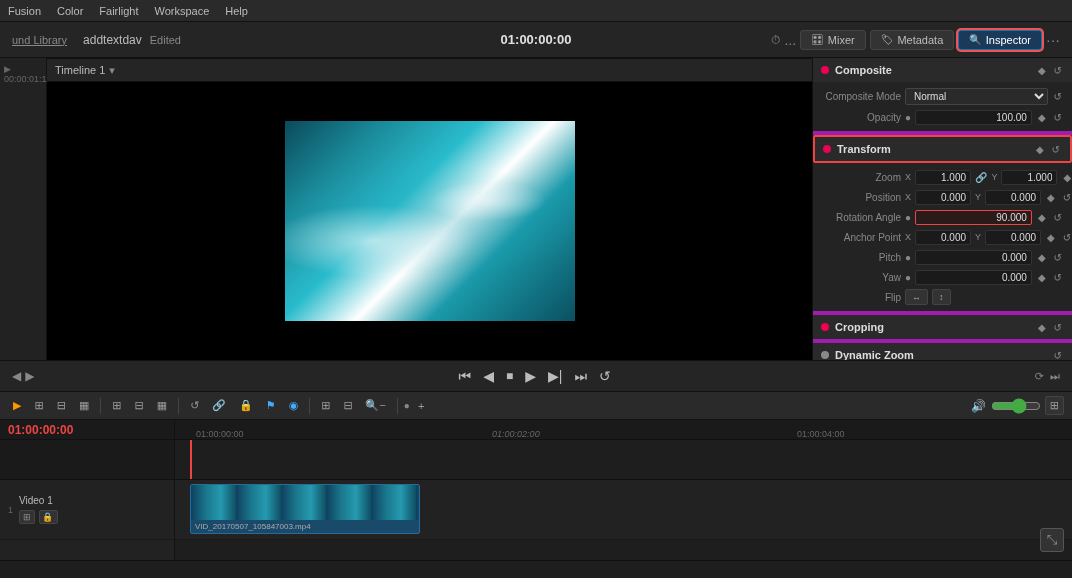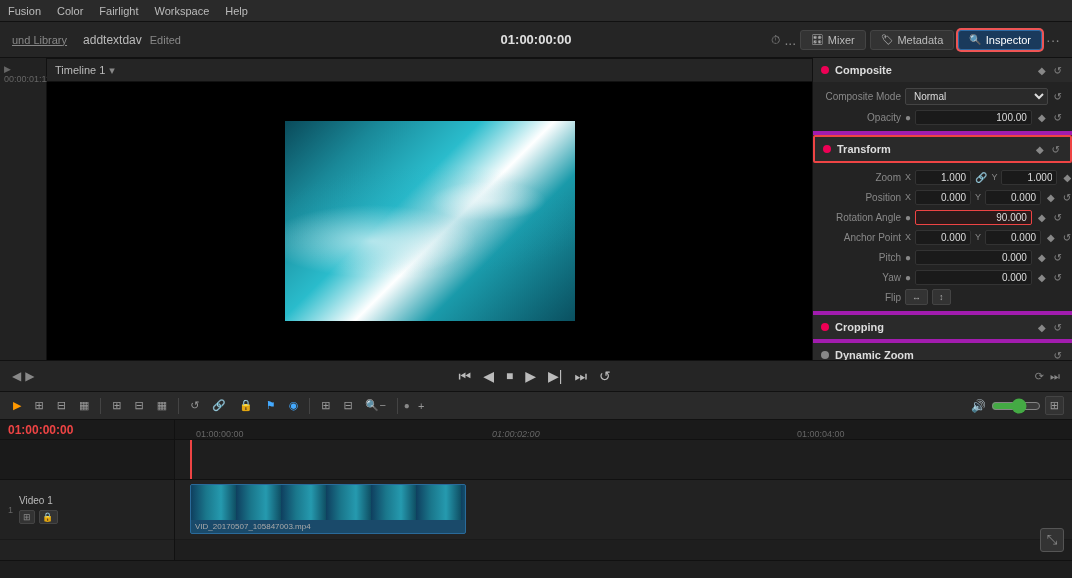--- a/index.html
+++ b/index.html
@@ -306,21 +306,21 @@
     .track-content {
       height: 60px;
       border-bottom: 1px solid #1a1a1a;
       position: relative;
       background: #222;
     }
     .video-clip {
       position: absolute;
       left: 15px;
       top: 4px;
-      width: 276px;
+      width: 230px;
       height: 50px;
       background: #1a4a6a;
       border: 1px solid #2a6a9a;
       border-radius: 2px;
       overflow: hidden;
     }
     .clip-thumbnail {
       width: 100%;
       height: 35px;
       background: repeating-linear-gradient(

